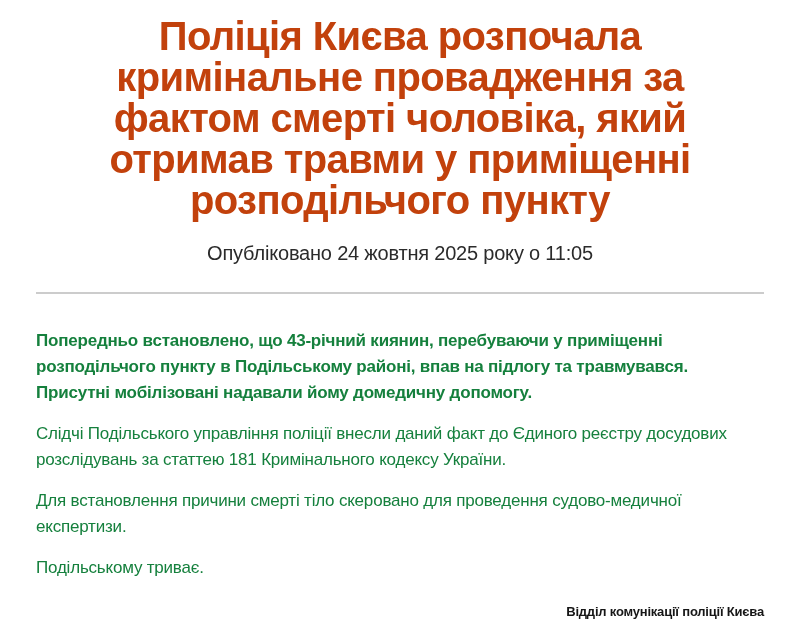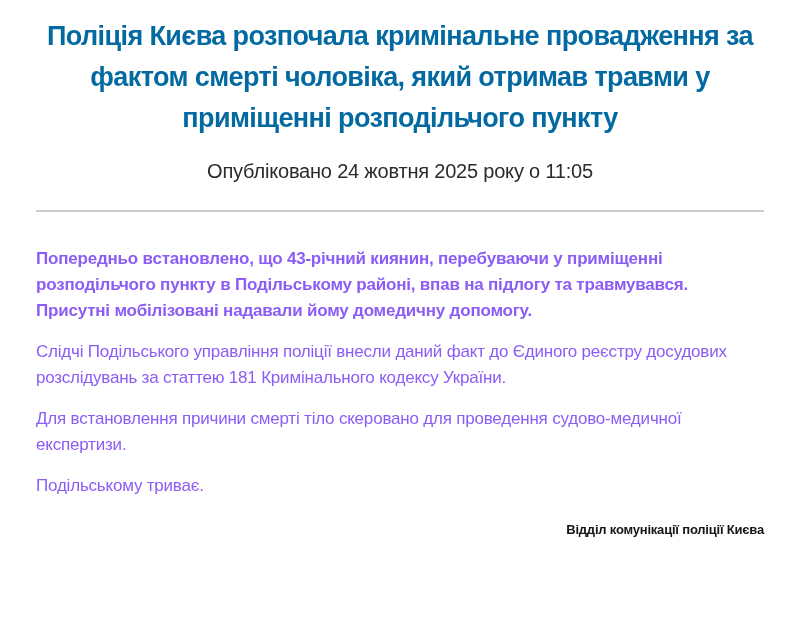--- a/index.html
+++ b/index.html
@@ -13,25 +13,25 @@
     height: 624px;
     box-sizing: border-box;
     padding: 10px 36px 0 36px;
     background: #ffffff;
     overflow: hidden;
   }
   .headline {
     margin: 6px auto 0 auto;
     max-width: 716px;
     text-align: center;
-    font-size: 27px;
+    font-size: 40px;
     line-height: 41px;
     font-weight: 700;
     letter-spacing: -0.6px;
-    color: #0369a1;
+    color: #c2410c;
     font-stretch: condensed;
   }
   .published {
     margin-top: 22px;
     text-align: center;
     font-size: 20px;
     line-height: 20px;
     font-weight: 400;
     color: #2b2b2b;
     letter-spacing: -0.2px;
@@ -42,21 +42,21 @@
     border: none;
     border-top: 2px solid #cccccc;
   }
   .article-body {
     margin-top: 34px;
   }
   .article-body p {
     margin: 0 0 15px 0;
     font-size: 17px;
     line-height: 26px;
-    color: #8b5cf6;
+    color: #15803d;
     letter-spacing: -0.2px;
     font-stretch: condensed;
   }
   .article-body p.bold {
     font-weight: 700;
   }
   .byline {
     margin-top: 20px;
     text-align: right;
     font-size: 13px;

